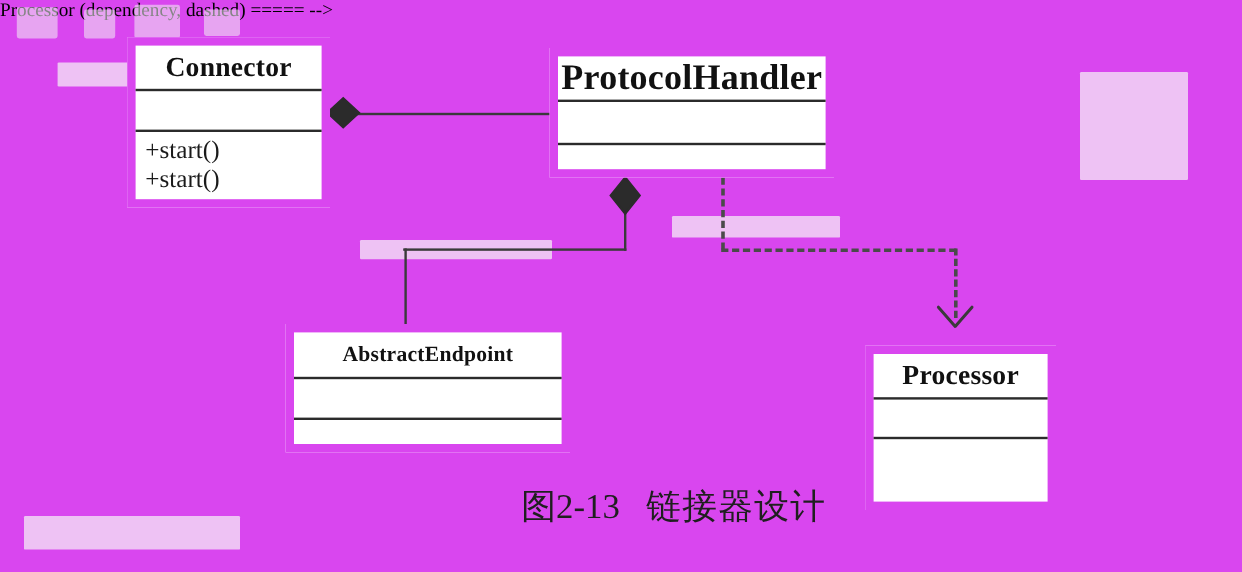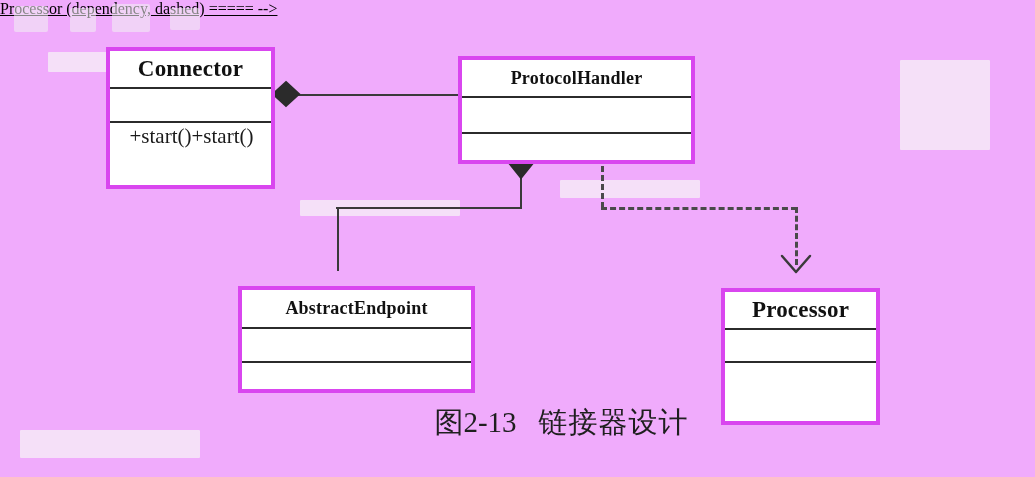--- a/index.html
+++ b/index.html
@@ -7,23 +7,22 @@
     padding: 0;
     background: #ffffff;
   }
   body {
     font-family: "Liberation Serif", "DejaVu Serif", serif;
   }
   #page {
     position: relative;
     width: 1035px;
     height: 477px;
-    background: #f0abfc;
+    background: #d946ef;
     overflow: hidden;
-    text-decoration: underline;
   }
 
   
   .ghost {
     position: absolute;
     background: #f2f2f2;
     opacity: 0.55;
     border-radius: 2px;
     pointer-events: none;
   }
@@ -32,42 +31,41 @@
     background: #f6f6f6;
     opacity: 0.7;
     border-radius: 1px;
     pointer-events: none;
   }
 
   
   .uml-class {
     position: absolute;
     box-sizing: border-box;
-    border: 4px solid #d946ef;
+    border: 7px solid #d946ef;
     background: #ffffff;
     display: flex;
     flex-direction: column;
-    margin-top: 16px;
   }
   .uml-name {
     box-sizing: border-box;
     display: flex;
     align-items: center;
     justify-content: center;
     font-weight: bold;
     color: #111111;
     letter-spacing: 0.2px;
     white-space: nowrap;
   }
   .uml-attrs, .uml-ops {
     box-sizing: border-box;
     border-top: 2px solid #2b2b2b;
     padding: 2px 6px 2px 8px;
     display: flex;
-    flex-direction: row;
+    flex-direction: column;
     justify-content: center;
     color: #1a1a1a;
   }
   .uml-ops .member {
     line-height: 1.12;
     white-space: nowrap;
   }
 
   
   .line-h {
@@ -156,34 +154,34 @@
     <div class="uml-name" style="height:36px; font-size:23px;">Connector</div>
     <div class="uml-attrs" style="height:34px;"></div>
     <div class="uml-ops" style="flex:1 1 auto; font-size:21px;">
       <div class="member">+start()</div>
       <div class="member">+start()</div>
     </div>
   </div>
 
   
   <div class="uml-class" style="left:458px; top:40px; width:237px; height:108px;">
-    <div class="uml-name" style="height:36px; font-size:18px;">ProtocolHandler</div>
+    <div class="uml-name" style="height:36px; font-size:30px;">ProtocolHandler</div>
     <div class="uml-attrs" style="height:36px;"></div>
     <div class="uml-ops" style="flex:1 1 auto;"></div>
   </div>
 
   
   <div class="uml-class" style="left:238px; top:270px; width:237px; height:107px;">
     <div class="uml-name" style="height:37px; font-size:18px;">AbstractEndpoint</div>
     <div class="uml-attrs" style="height:34px;"></div>
     <div class="uml-ops" style="flex:1 1 auto;"></div>
   </div>
 
   
-  <div class="uml-class" style="left:721px; top:272px; width:159px; height:137px;">
+  <div class="uml-class" style="left:721px; top:288px; width:159px; height:137px;">
     <div class="uml-name" style="height:36px; font-size:23px;">Processor</div>
     <div class="uml-attrs" style="height:33px;"></div>
     <div class="uml-ops" style="flex:1 1 auto;"></div>
   </div>
 
   
   <div id="caption" style="left:0; top:403px; width:1035px; font-size:29px;">
     <span class="cap-num">图2-13</span><span class="cap-gap"></span><span class="cap-text">链接器设计</span>
   </div>
 

